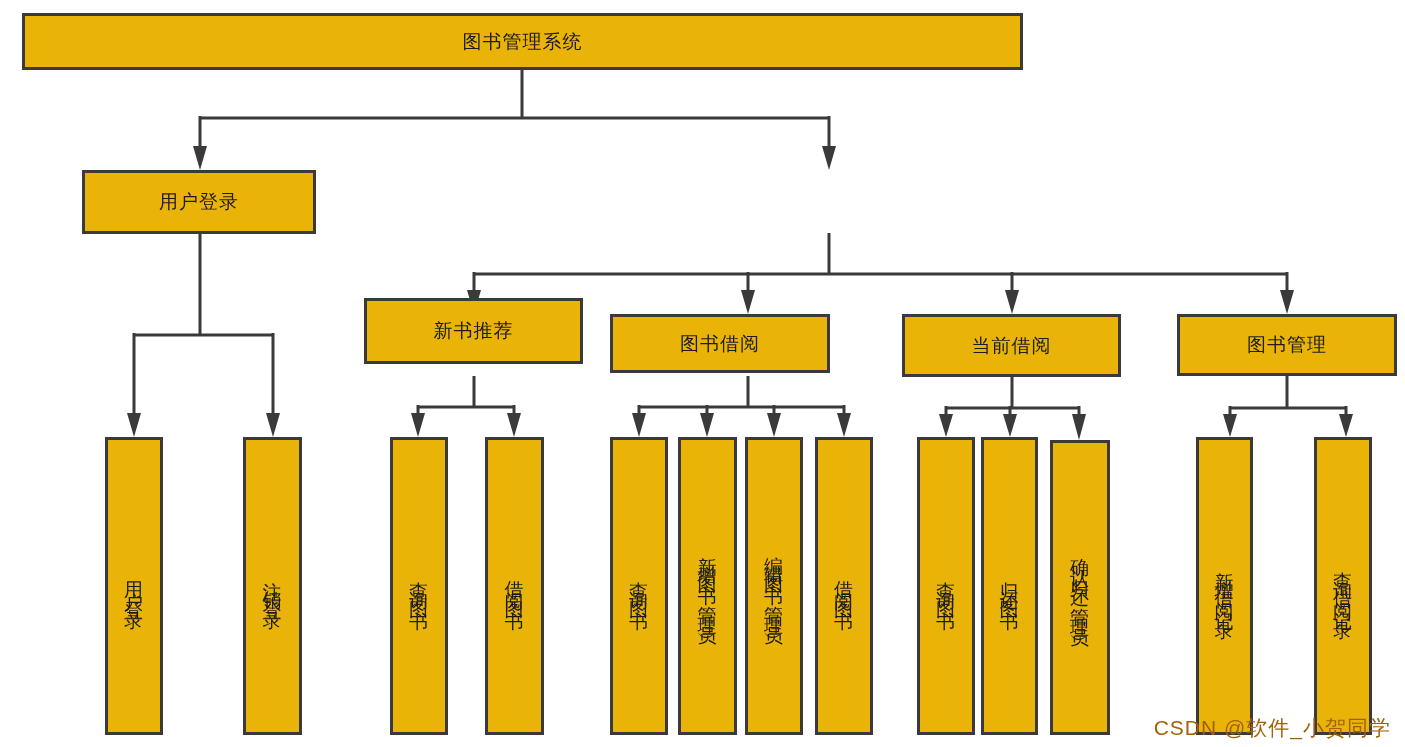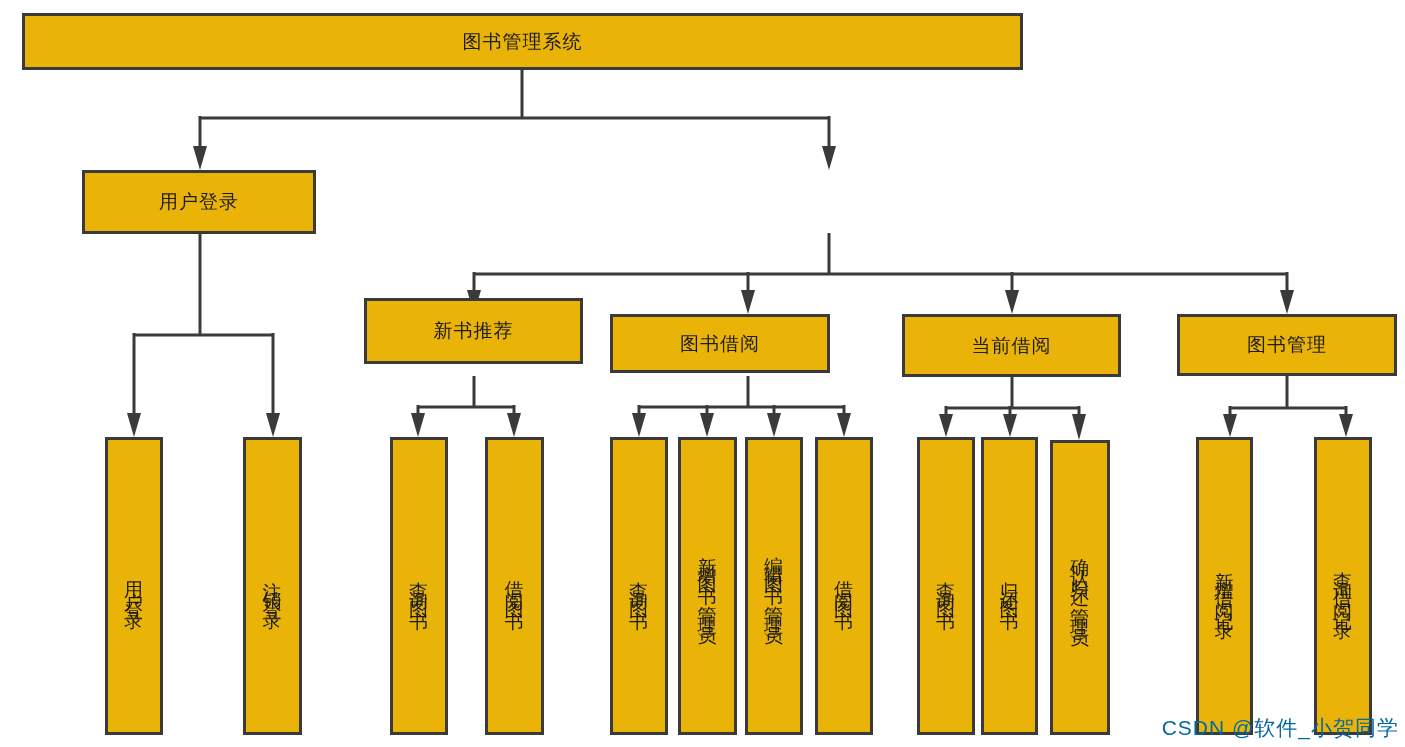--- a/index.html
+++ b/index.html
@@ -36,24 +36,24 @@
   }
   .vtext {
     writing-mode: vertical-rl;
     text-orientation: mixed;
     letter-spacing: 10px;
     line-height: 1;
     white-space: nowrap;
   }
   .watermark {
     position: absolute;
-    right: 6px;
+    right: 14px;
     bottom: 5px;
     font-size: 21px;
-    color: #0369a1;
+    color: #a16207;
     letter-spacing: 1px;
     z-index: 5;
     pointer-events: none;
   }
 </style>
 </head>
 <body>
 
 <div class="canvas">
 

